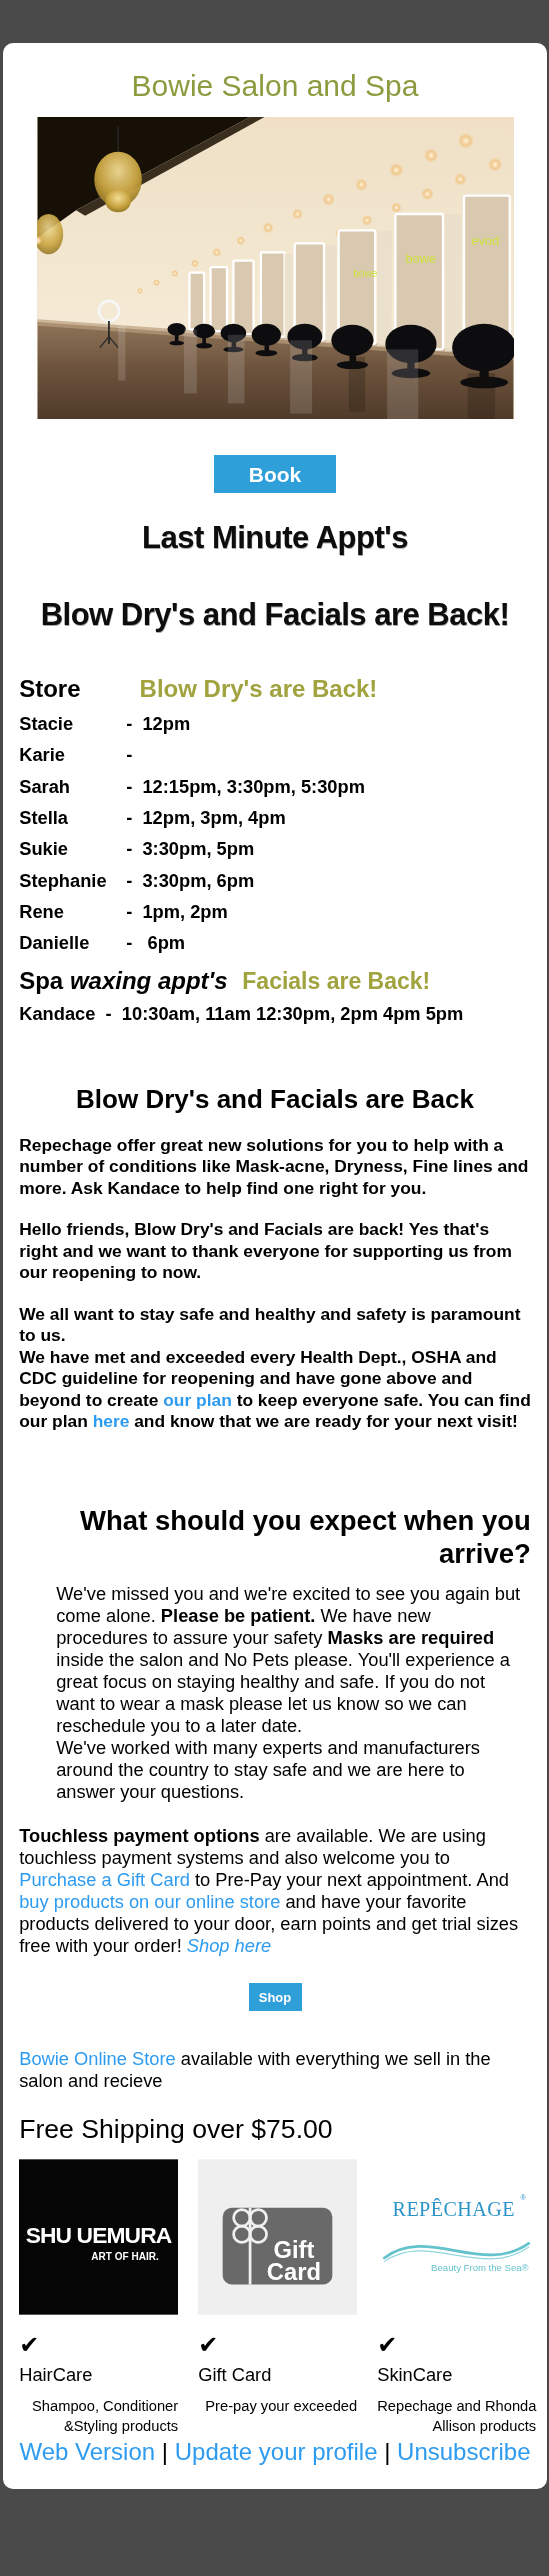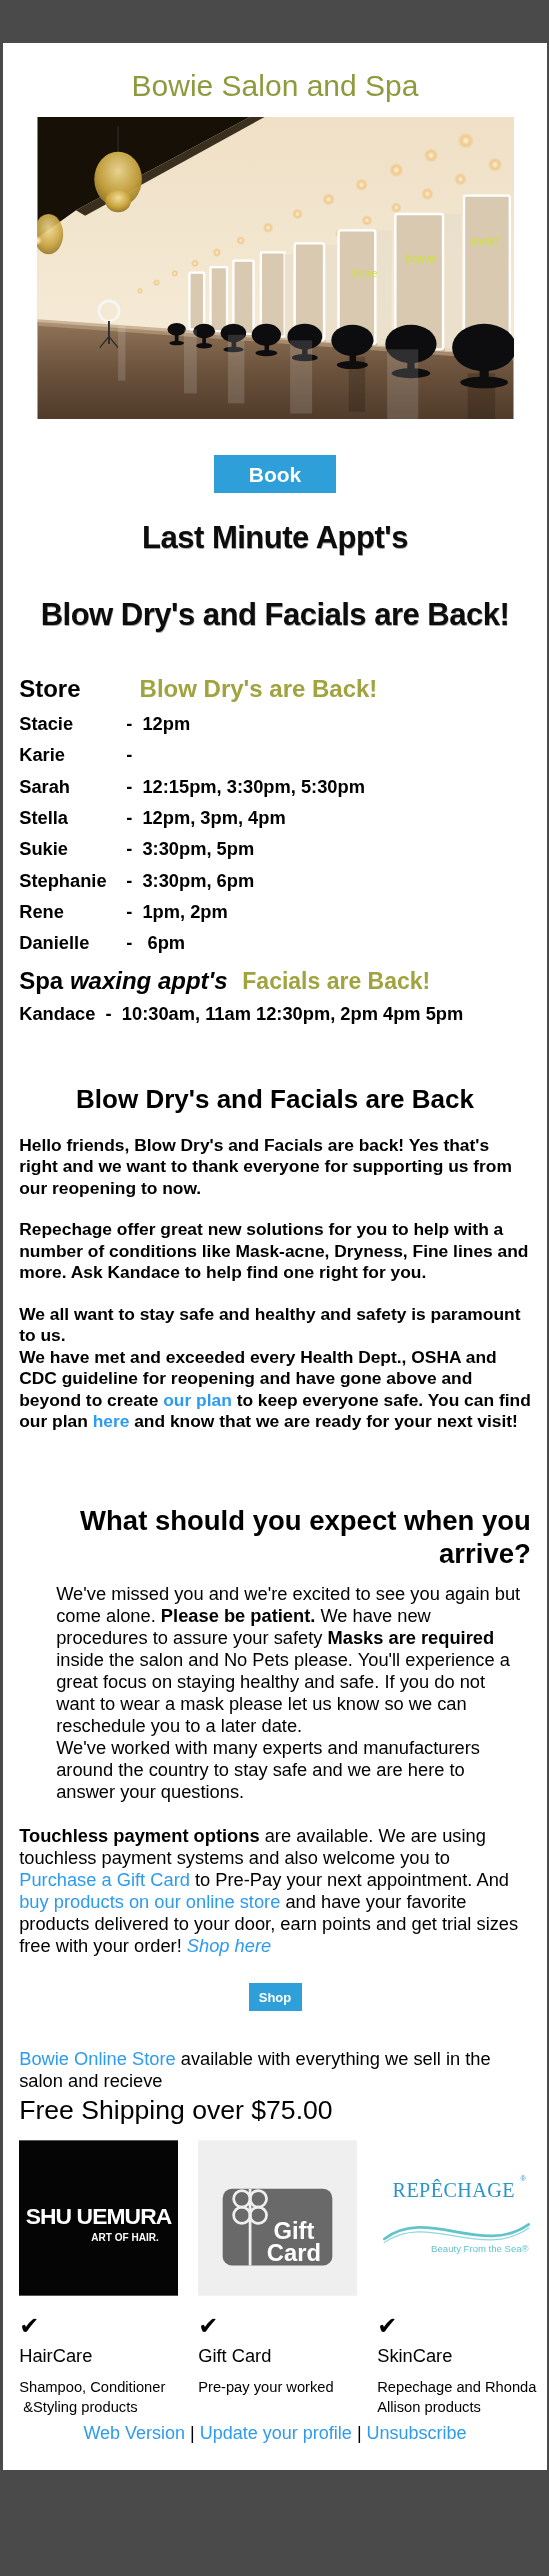--- a/index.html
+++ b/index.html
@@ -3,21 +3,21 @@
 <meta charset="utf-8">
 <style>
   html,body{margin:0;padding:0;}
   body{
     background:#4a4a4a;
     font-family:"Liberation Sans","DejaVu Sans",sans-serif;
     color:#000;
   }
   .frame{width:550px;margin:0 auto;position:relative;}
   .topbar{height:43px;}
-  .page{margin:0 2.7px;background:#ffffff;padding-bottom:26px;}
+  .page{margin:0 2.7px;background:#ffffff;padding-bottom:26px;border-radius:10px;}
   .content{padding:0 16.5px;}
 
   .brand-title{
     text-align:center;
     color:var(--olive,#8e9a3e);
     font-size:30px;
     padding-top:26px;
     font-weight:400;
   }
 
@@ -56,33 +56,33 @@
   .expect-h{margin:71px 0 0;font-size:27.5px;line-height:33px;font-weight:bold;text-align:right;}
   .p-reg{margin:13px 0 0;font-size:18.3px;line-height:22px;font-weight:normal;}
   .indent{margin-left:37px;margin-right:3.7px;}
   .touchless{margin-top:22px;}
 
   .seg-b{font-weight:bold;}
   .seg-link{color:var(--link,#2d9bf0);}
   .seg-linki{color:var(--link,#2d9bf0);font-style:italic;}
 
   .store-line{margin-top:37px;font-size:18.3px;line-height:22px;}
-  .free-ship{margin-top:2px;font-size:26.6px;line-height:33px;}
+  .free-ship{margin-top:21px;font-size:26.6px;line-height:33px;}
 
   .products{display:flex;gap:20px;margin-top:13px;}
   .card{width:159px;flex:0 0 159px;}
   .imgbox{width:159px;height:156px;overflow:hidden;}
   .imgbox svg{display:block;}
   .check{font-size:24px;font-weight:bold;margin-top:16.5px;}
   .ptitle{font-size:18.3px;line-height:22px;margin-top:5px;}
-  .pdesc{font-size:14.7px;line-height:20px;margin-top:9.2px;white-space:pre;}
+  .pdesc{font-size:14.7px;line-height:20px;margin-top:9.2px;white-space:pre;text-align:right;}
 
   .f-center{text-align:center;}
   .f-email{margin-top:37px;font-size:18.3px;line-height:22px;}
-  .f-links{margin-top:5.5px;font-size:18px;line-height:22px;}
+  .f-links{margin-top:5.5px;font-size:24px;line-height:22px;}
 </style>
 </head>
 <body style="background: rgb(74, 74, 74);">
 
 <div class="frame">
   <div class="topbar"></div>
 
   <div class="page">
     <div class="brand-title">Bowie Salon and Spa</div>
 
@@ -234,22 +234,22 @@
           <div class="srow"><span class="sname">Danielle</span><span class="stimes">-   6pm</span></div>
         </div>
 
       <div class="spa-head">
         <span>Spa</span>
         <span class="it">waxing appt's</span><span class="accent">Facials are Back!</span>
       </div>
       <div class="kandace">Kandace  -  10:30am, 11am 12:30pm, 2pm 4pm 5pm</div>
 
       <div class="about-h">Blow Dry's and Facials are Back</div>
+      <p class="p-bold">Repechage offer great new solutions for you to help with a number of conditions like Mask-acne, Dryness, Fine lines and more. Ask Kandace to help find one right for you.</p>
       <p class="p-bold">Hello friends, Blow Dry's and Facials are back! Yes that's right and we want to thank everyone for supporting us from our reopening to now.</p>
-      <p class="p-bold">Repechage offer great new solutions for you to help with a number of conditions like Mask-acne, Dryness, Fine lines and more. Ask Kandace to help find one right for you.</p>
       <p class="p-bold"><span>We all want to stay safe and healthy and safety is paramount to us.</span><br><span>We have met and exceeded every Health Dept., OSHA and CDC guideline for reopening and have gone above and beyond to create </span><span class="seg-link">our plan</span><span> to keep everyone safe. You can find our plan </span><span class="seg-link">here</span><span> and know that we are ready for your next visit!</span></p>
 
       <div class="expect-h">What should you expect when you arrive?</div>
       <p class="p-reg indent"><span>We've missed you and we're excited to see you again but come alone. </span><span class="seg-b">Please be patient.</span><span> We have new procedures to assure your safety </span><span class="seg-b">Masks are required</span><span> inside the salon and No Pets please. You'll experience a great focus on staying healthy and safe. If you do not want to wear a mask please let us know so we can reschedule you to a later date.</span><br><span>We've worked with many experts and manufacturers around the country to stay safe and we are here to answer your questions.</span></p>
       <p class="p-reg touchless"><span class="seg-b">Touchless payment options</span><span> are available. We are using touchless payment systems and also welcome you to  </span><span class="seg-link">Purchase a Gift Card</span><span> to Pre-Pay your next appointment. And </span><span class="seg-link">buy products on our online store</span><span> and have your favorite products delivered to your door, earn points and get trial sizes free with your order! </span><span class="seg-linki">Shop here</span></p>
 
       <button class="btn btn-shop">Shop</button>
 
       <div class="store-line"><span class="seg-link">Bowie Online Store</span><span> available with everything we sell in the salon and recieve</span></div>
       <div class="free-ship">Free Shipping over $75.00</div>
@@ -280,21 +280,21 @@
                   <circle cx="66" cy="64" r="9"></circle>
                 <circle cx="48" cy="82" r="9"></circle>
                   <circle cx="66" cy="82" r="9"></circle>
               </g>
               <text x="105" y="108" text-anchor="middle" fill="#ffffff" font-size="26" font-weight="bold" font-family="Liberation Sans, sans-serif">Gift</text>
               <text x="105" y="132" text-anchor="middle" fill="#ffffff" font-size="26" font-weight="bold" font-family="Liberation Sans, sans-serif">Card</text>
             </svg>
           </div>
           <div class="check">✔</div>
           <div class="ptitle">Gift Card</div>
-          <div class="pdesc"><span>Pre-pay your worked</span></div>
+          <div class="pdesc"><span>Pre-pay your exceeded</span></div>
         </div>
 
         <div class="card">
           <div class="imgbox">
             <svg width="159" height="156" viewBox="0 0 174 170">
               <rect width="174" height="170" fill="#ffffff"></rect>
               <text x="84" y="62" text-anchor="middle" fill="#2a94c8" font-size="22" letter-spacing="0.5" font-family="Liberation Serif, serif">REPÊCHAGE</text>
               <text x="160" y="44" text-anchor="middle" fill="#2a94c8" font-size="8" font-family="Liberation Sans, sans-serif">®</text>
               <path d="M8,108 C 55,72 115,128 166,92" fill="none" stroke="#63c3cd" stroke-width="3" stroke-linecap="round"></path>
               <path d="M8,112 C 55,78 115,132 166,96" fill="none" stroke="#8fd6dd" stroke-width="1.2" stroke-linecap="round"></path>

